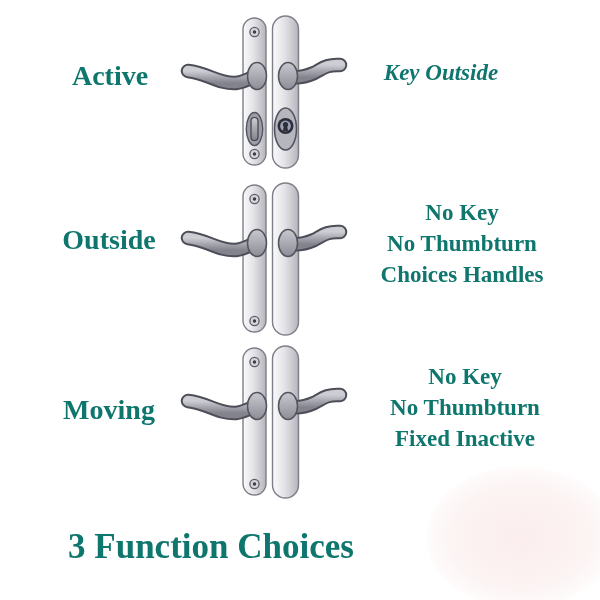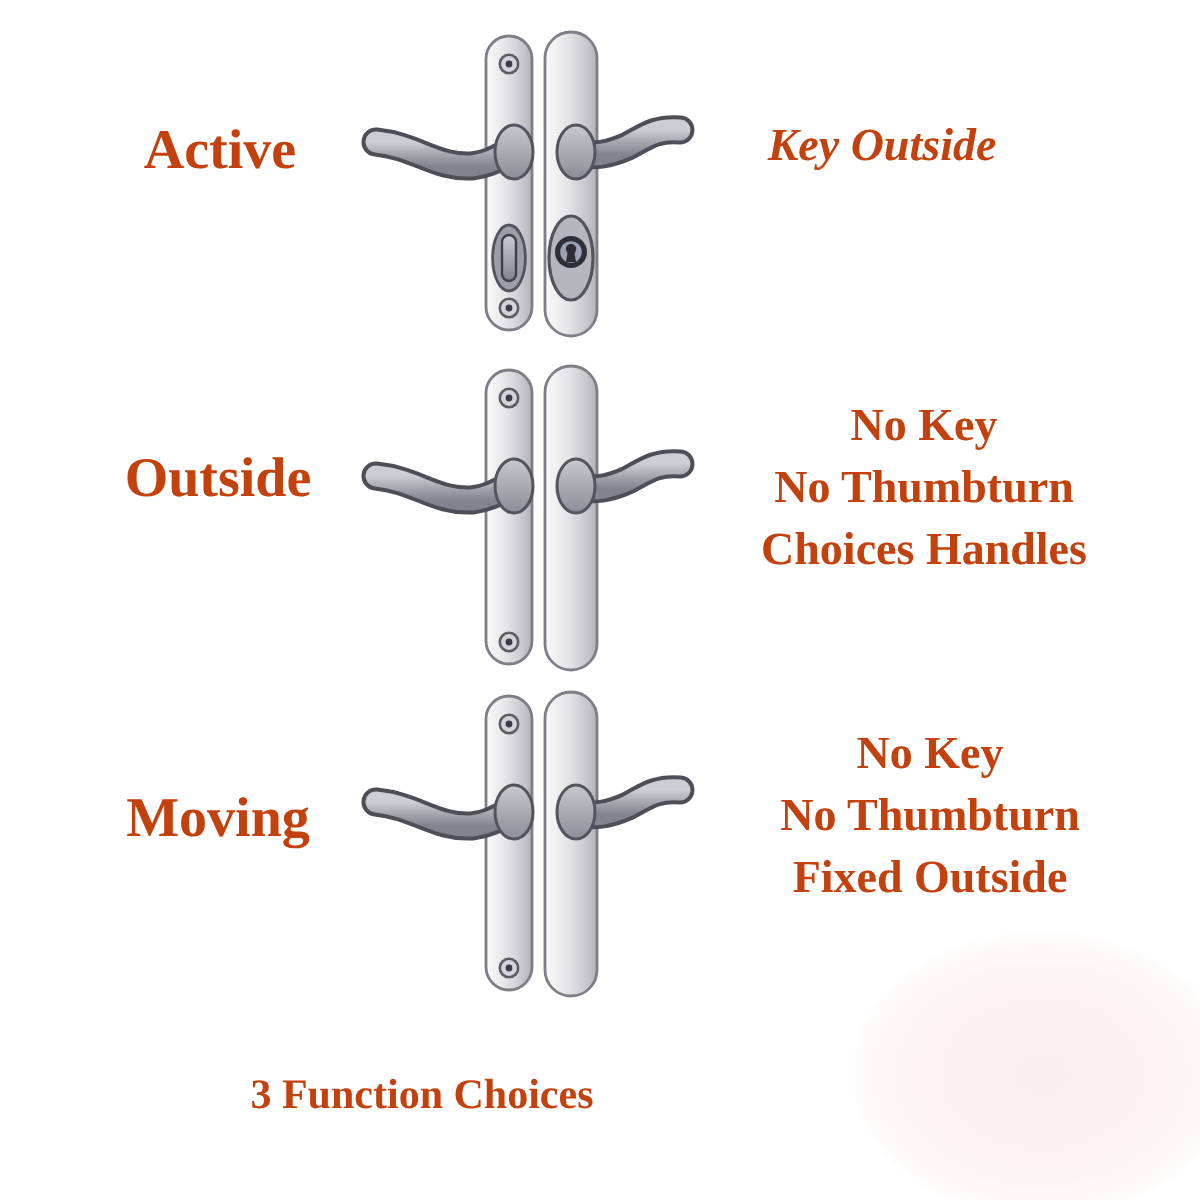--- a/index.html
+++ b/index.html
@@ -1,19 +1,19 @@
 <!DOCTYPE html>
 <html><head>
 <meta charset="utf-8">
 <title>Diagram</title>
 <style>
   html,body{margin:0;padding:0;background:#ffffff;}
   .canvas{
     position:relative;width:600px;height:600px;background:#ffffff;
-    font-family:"Liberation Serif",serif;color:#c2410c;overflow:hidden;
+    font-family:"Liberation Serif",serif;color:#0f766e;overflow:hidden;
   }
   .blob{
     position:absolute;left:426px;top:466px;width:190px;height:142px;border-radius:50%;
     background:radial-gradient(ellipse at center,#fbeded 0%,rgba(251,237,237,0.65) 50%,rgba(251,237,237,0) 78%);
   }
   .fn-label{
     position:absolute;width:180px;text-align:center;
     font-weight:700;font-size:28px;line-height:34px;white-space:nowrap;
   }
   #label-0{left:20px;top:59px;}
@@ -26,21 +26,21 @@
   .desc{
     position:absolute;width:220px;text-align:center;
     font-weight:700;font-size:23px;line-height:31px;white-space:nowrap;
   }
   #desc-0{left:331px;top:57px;font-style:italic;}
   #desc-1{left:352px;top:197px;}
   #desc-2{left:355px;top:361px;}
   .desc span{display:block;}
   .footer-title{
     position:absolute;left:36px;top:530px;width:350px;text-align:center;
-    font-weight:700;font-size:21px;line-height:34px;white-space:nowrap;
+    font-weight:700;font-size:35px;line-height:34px;white-space:nowrap;
   }
 </style>
 </head>
 <body>
 
 <div class="canvas">
 
   <div class="blob"></div>
 
   <svg width="0" height="0" style="position:absolute" aria-hidden="true">
@@ -197,18 +197,18 @@
           <circle cx="107.5" cy="110.5" r="2.6" fill="#2e2e39"></circle>
           <path d="M106,111 L109,111 L110,117 L105,117 Z" fill="#2e2e39"></path>
         </g>
       </g>
     </svg>
   </div>
 
   <div class="desc" id="desc-2">
       <span>No Key</span>
       <span>No Thumbturn</span>
-      <span>Fixed Outside</span>
+      <span>Fixed Inactive</span>
     </div>
 
   <div class="footer-title">3 Function Choices</div>
 
 </div>
 
 </body></html>

